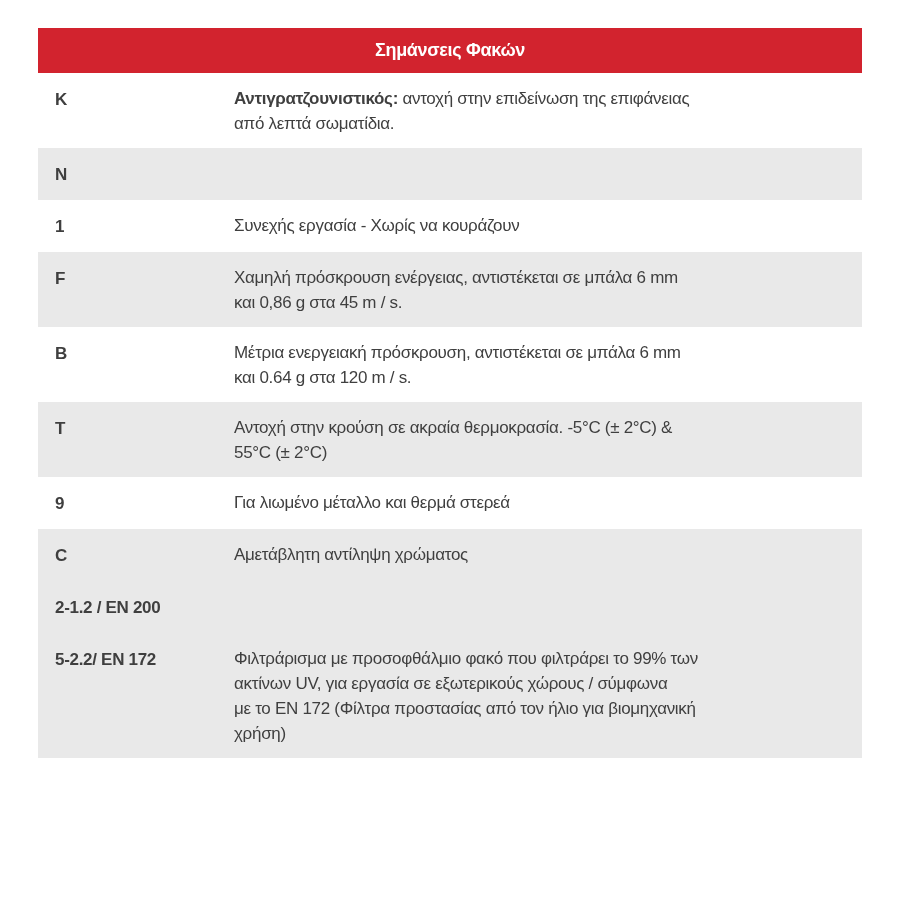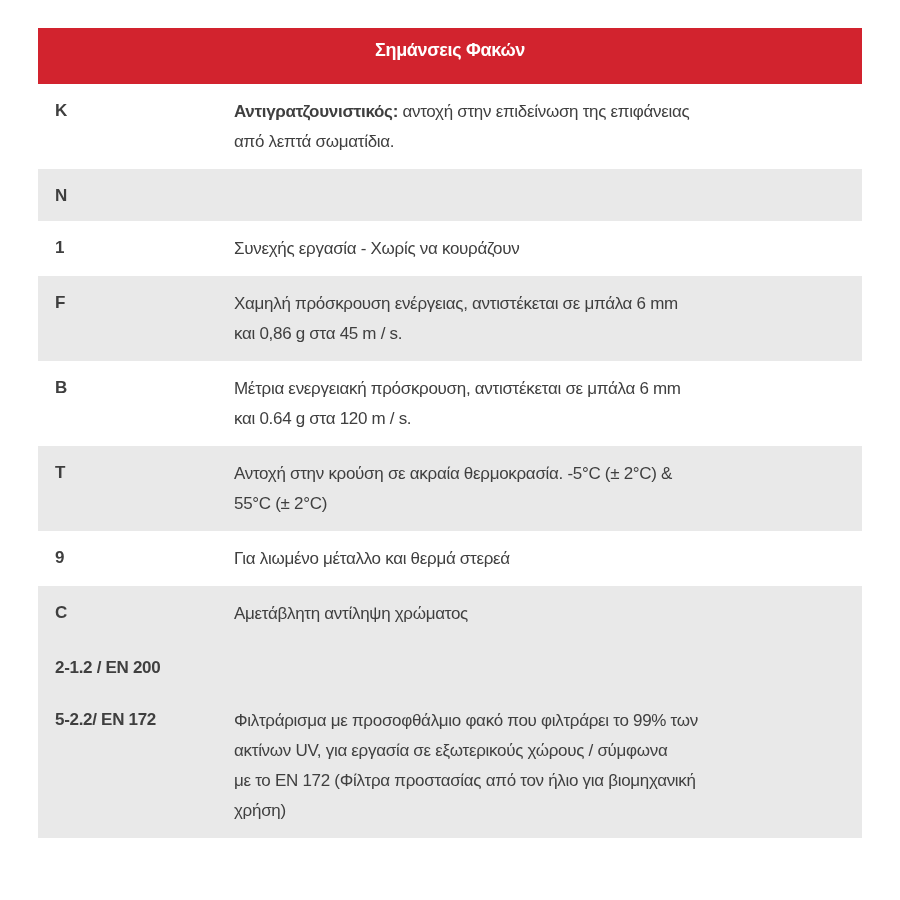--- a/index.html
+++ b/index.html
@@ -16,21 +16,21 @@
   }
   .table-wrap{
     position:absolute;
     left:38px;
     top:28px;
     width:824px;
   }
   .hdr{
     background:var(--header-bg);
     color:#ffffff;
-    height:56px;
+    height:45px;
     line-height:45px;
     text-align:center;
     font-weight:700;
     font-size:18px;
   }
   .row{
     display:flex;
     align-items:flex-start;
     padding:13px 0 12px 0;
   }
@@ -42,21 +42,21 @@
     padding-left:17px;
     font-weight:700;
     font-size:17px;
     line-height:27px;
     white-space:nowrap;
   }
   .desc{
     flex:1;
     padding-right:18px;
     font-size:17px;
-    line-height:30px;
+    line-height:25px;
     white-space:pre-line;
   }
   .desc .lead{font-weight:700;}
 </style>
 </head>
 <body>
 
 <div class="table-wrap">
   <div class="hdr">
     <span>Σημάνσεις Φακών</span>

